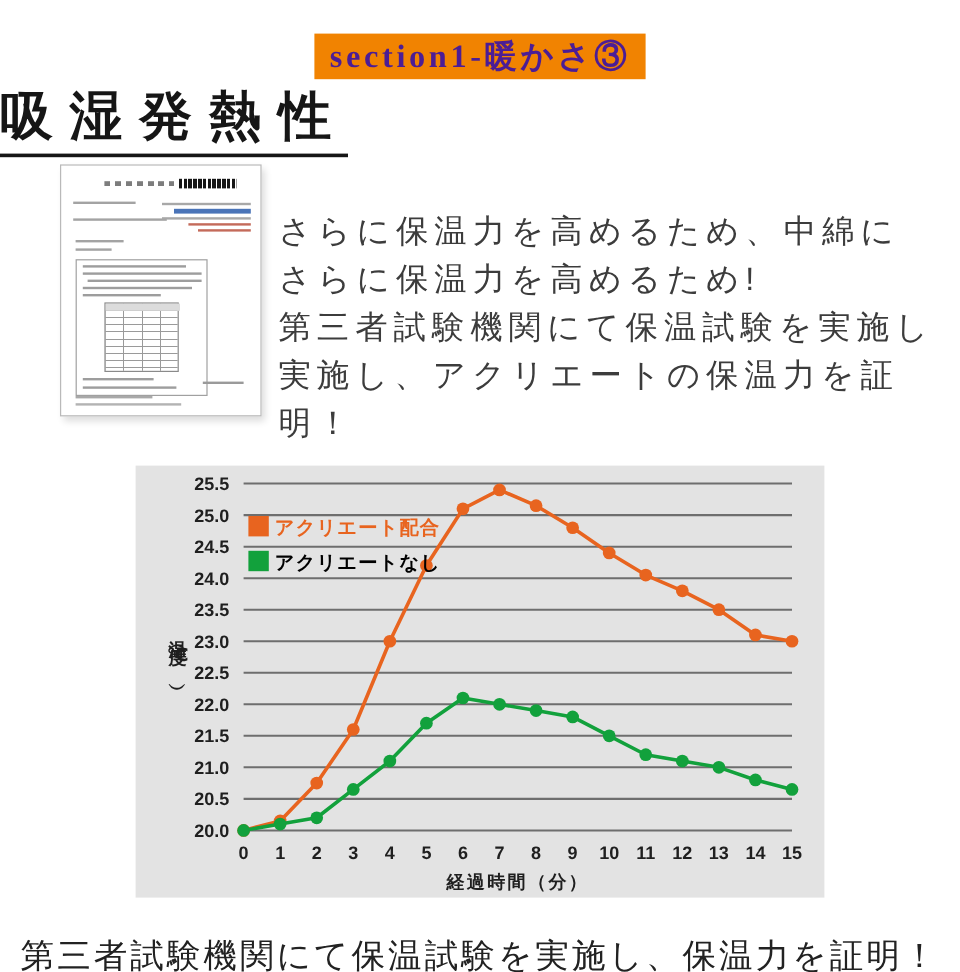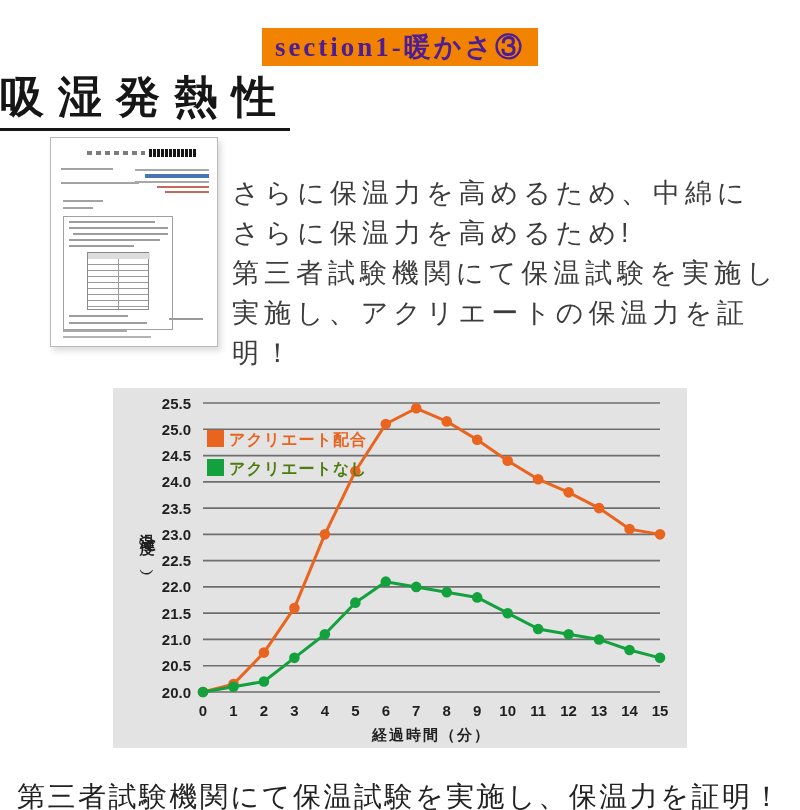--- a/index.html
+++ b/index.html
@@ -238,18 +238,18 @@
       <circle cx="547" cy="269.84545454545463" r="5.3" fill="#12a13c"></circle>
     </svg>
   <div class="y-axis-title">温度（℃）</div>
   <div class="legend">
     <div class="legend-row">
       <span class="legend-swatch" style="background: rgb(232, 100, 31);"></span>
       <span class="legend-label" style="color: rgb(232, 100, 31);">アクリエート配合</span>
     </div>
     <div class="legend-row">
       <span class="legend-swatch" style="background: rgb(18, 161, 60);"></span>
-      <span class="legend-label" style="color: #4d7c0f;">アクリエートなし</span>
+      <span class="legend-label" style="color: #000000;">アクリエートなし</span>
     </div>
   </div>
 </div>
 
 <p class="footer-note">第三者試験機関にて保温試験を実施し、保温力を証明！</p>
 
 </body></html>

